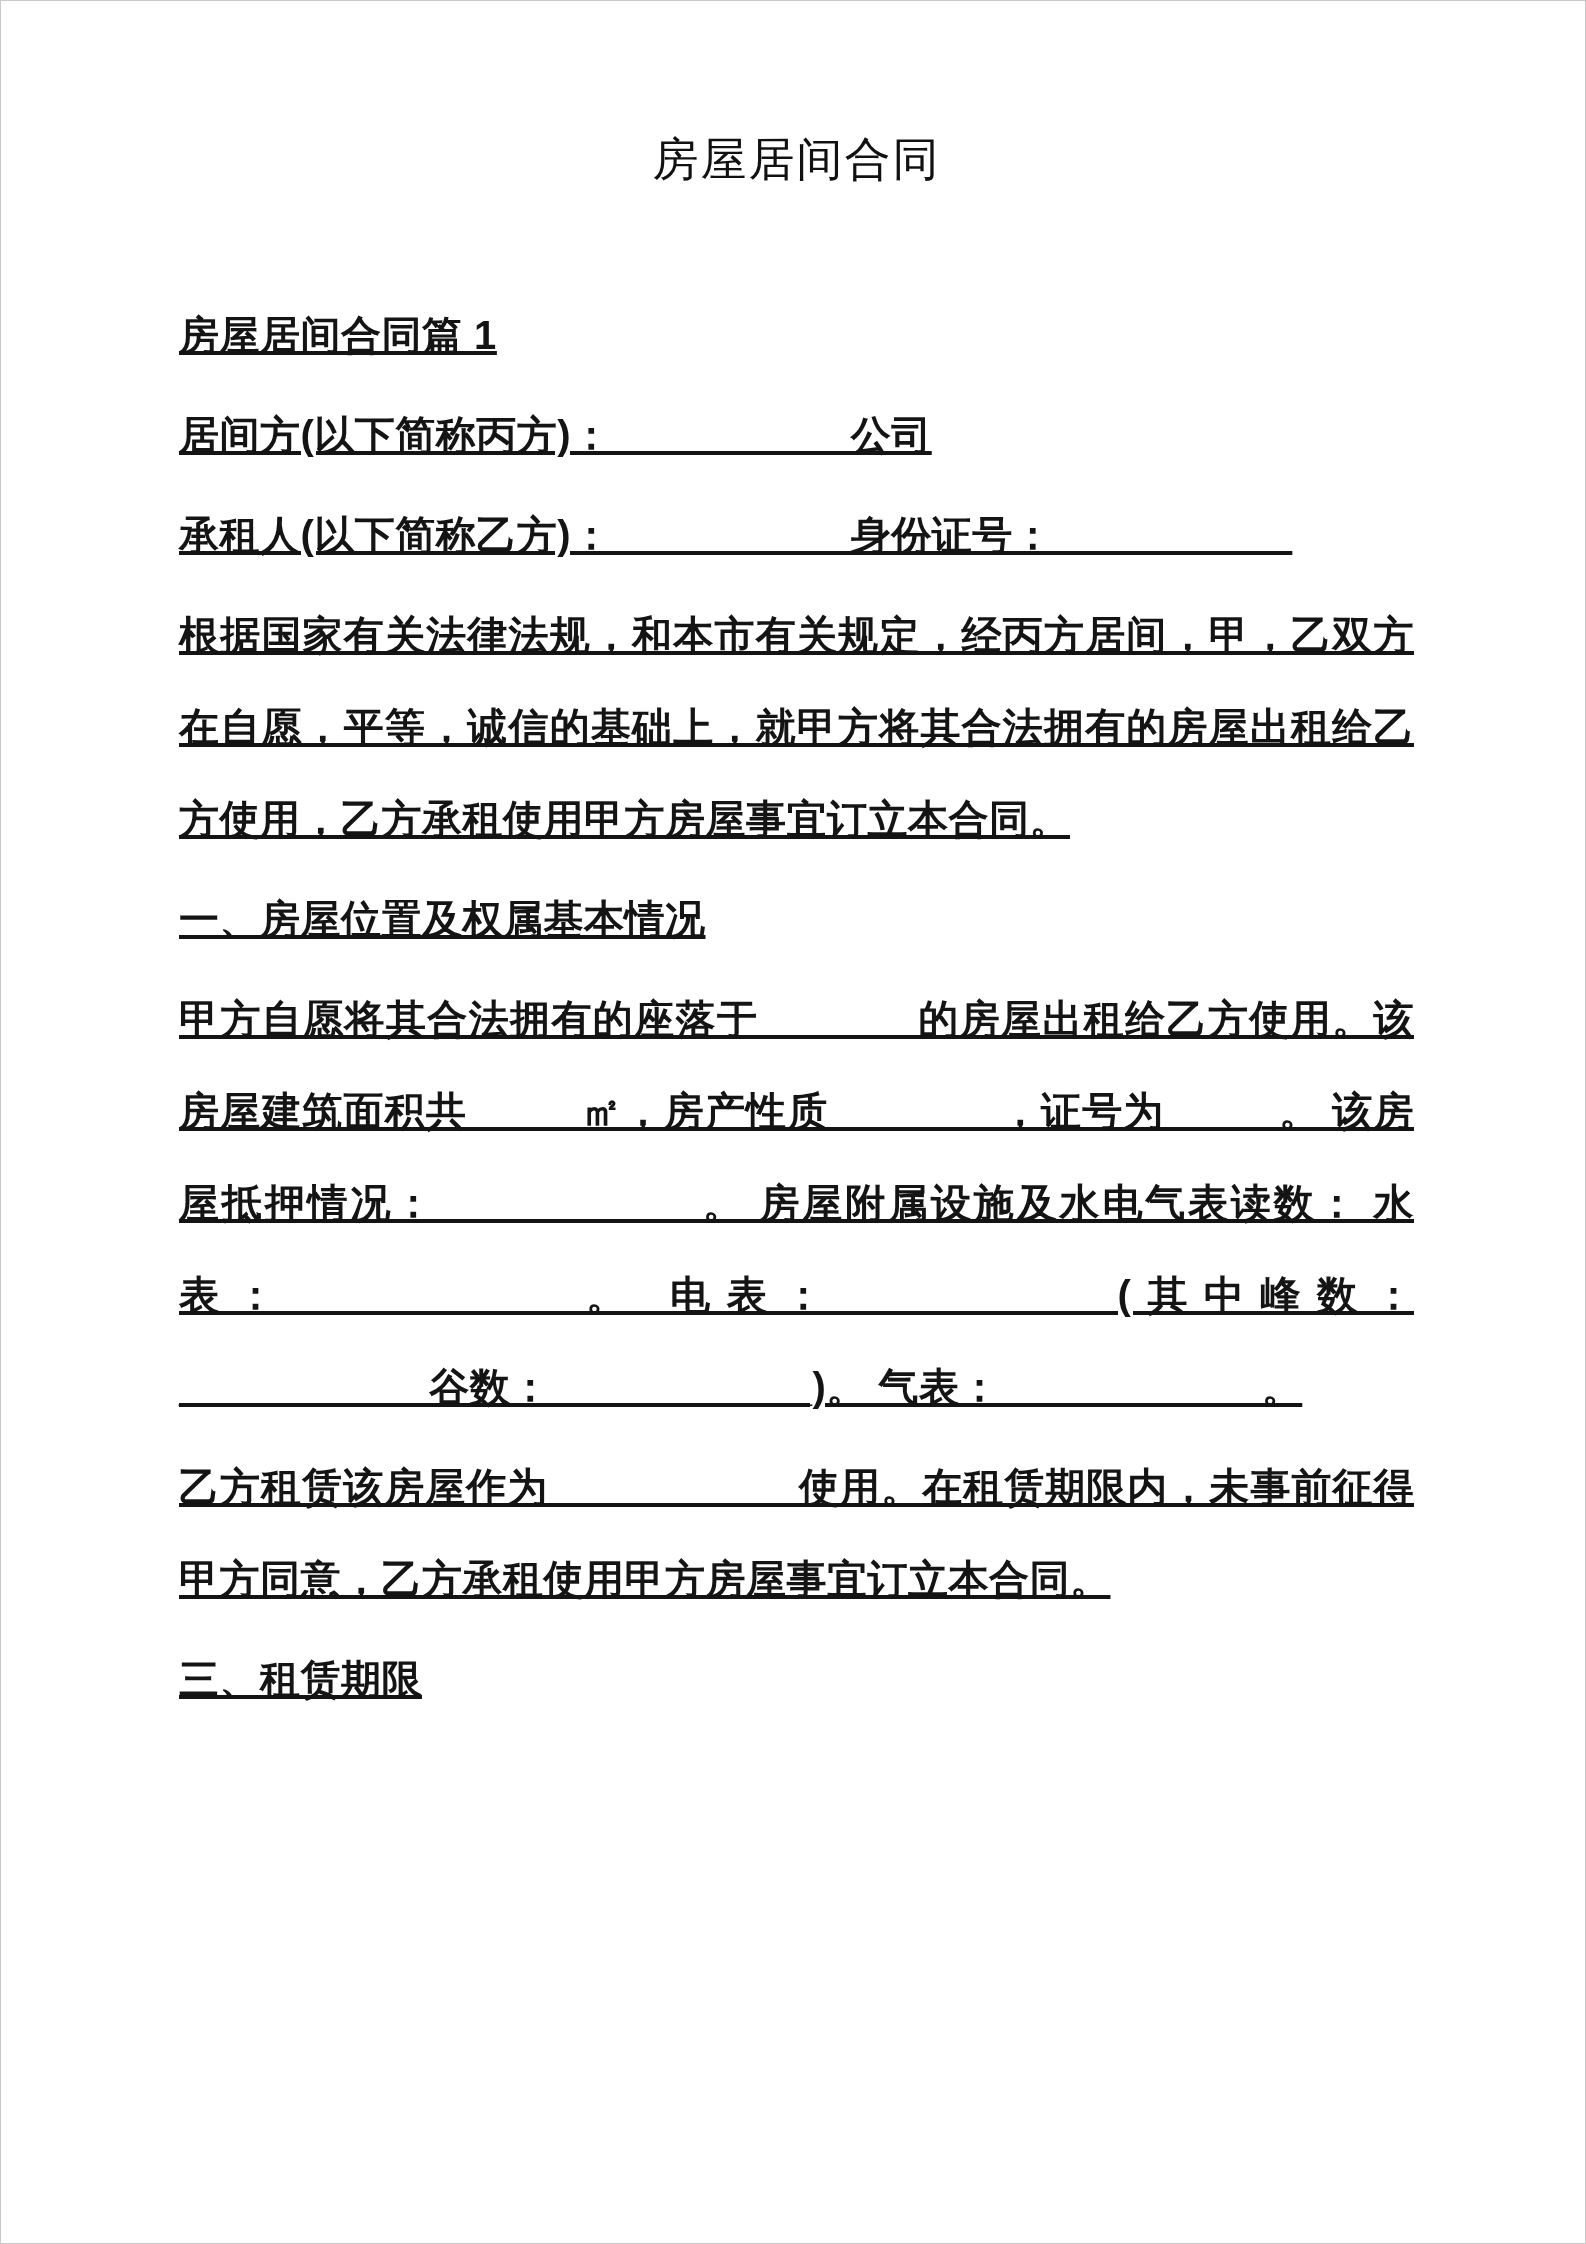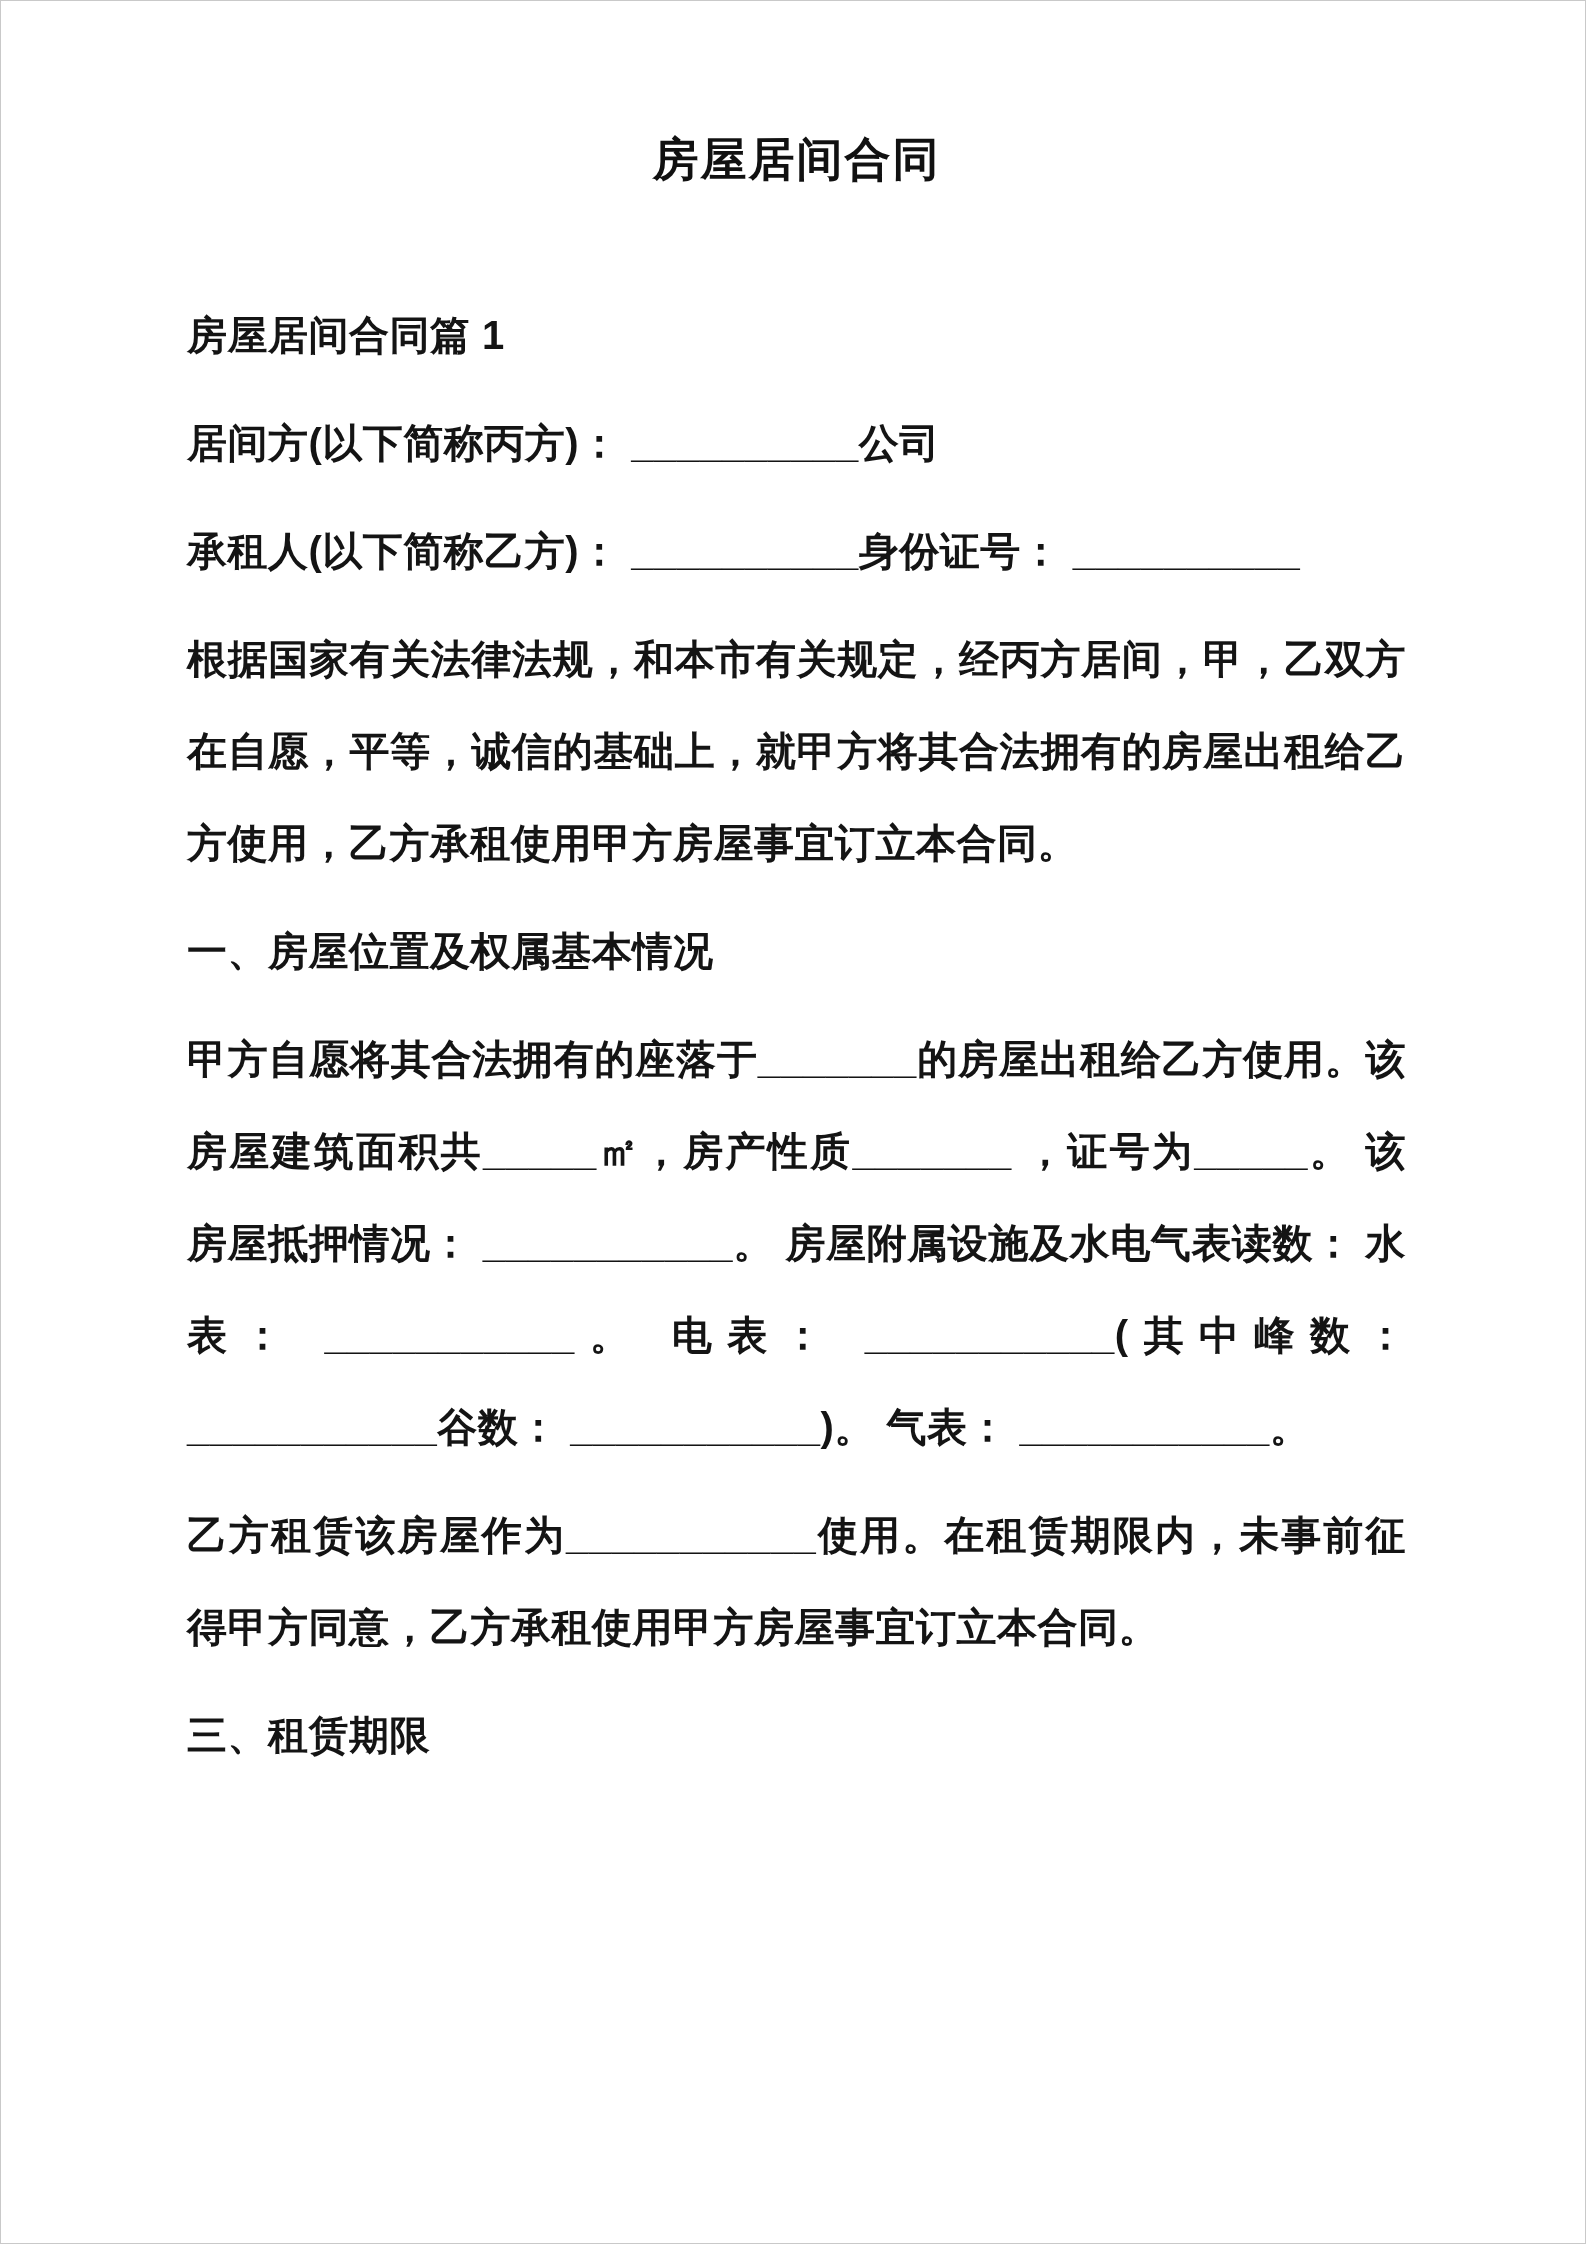--- a/index.html
+++ b/index.html
@@ -15,33 +15,34 @@
     background: #ffffff;
     border: 1px solid #c9c9c9;
     padding: 128px 163px 0 170px;
     font-family: "Liberation Sans", "DejaVu Sans", sans-serif;
     color: #141414;
     overflow: hidden;
   }
   .doc-title {
     margin: 0 0 98px 0;
     font-size: 46px;
-    font-weight: 700;
+    font-weight: 400;
     text-align: center;
     letter-spacing: 2px;
     color: #111111;
   }
   .doc-body p {
-    margin: 16px;
+    margin: 8px;
     font-size: 40px;
     font-weight: 600;
     line-height: 92px;
     text-align: justify;
     letter-spacing: 0.5px;
     word-break: normal;
+    text-decoration: underline;
   }
   .doc-body p.section-heading {
     font-weight: 700;
   }
 </style>
 </head>
 <body>
 
 <div class="page">
 

